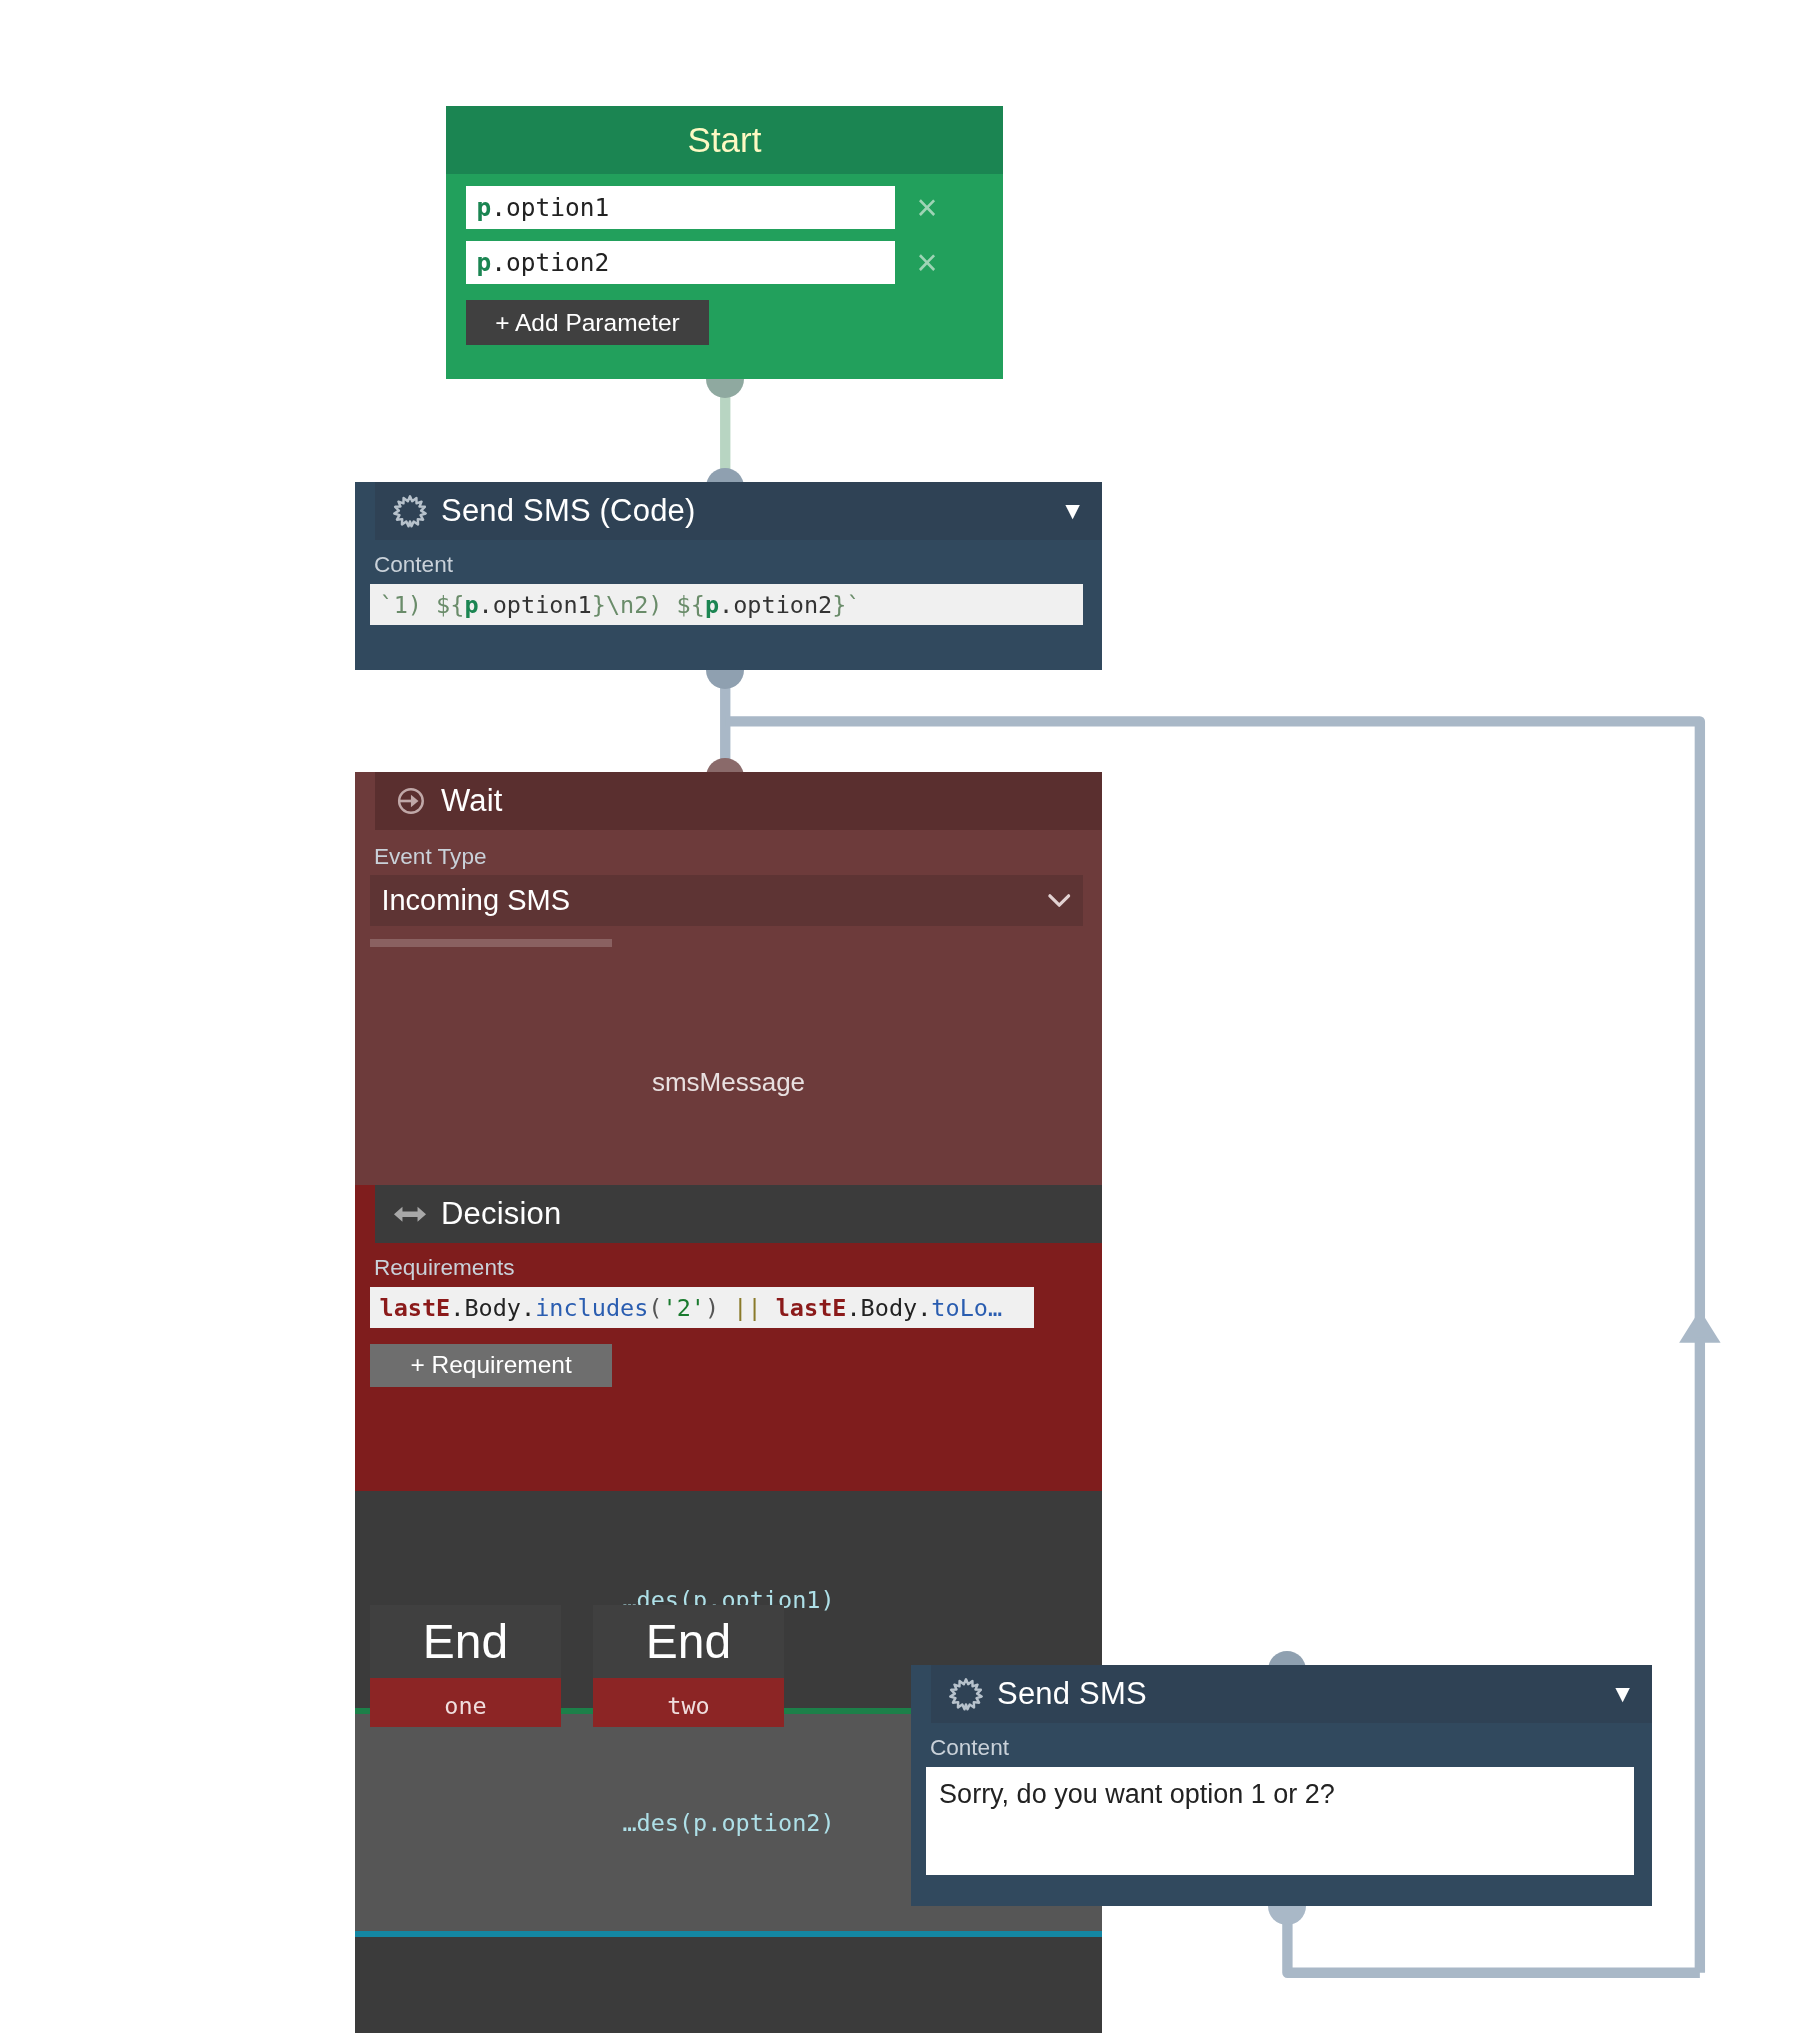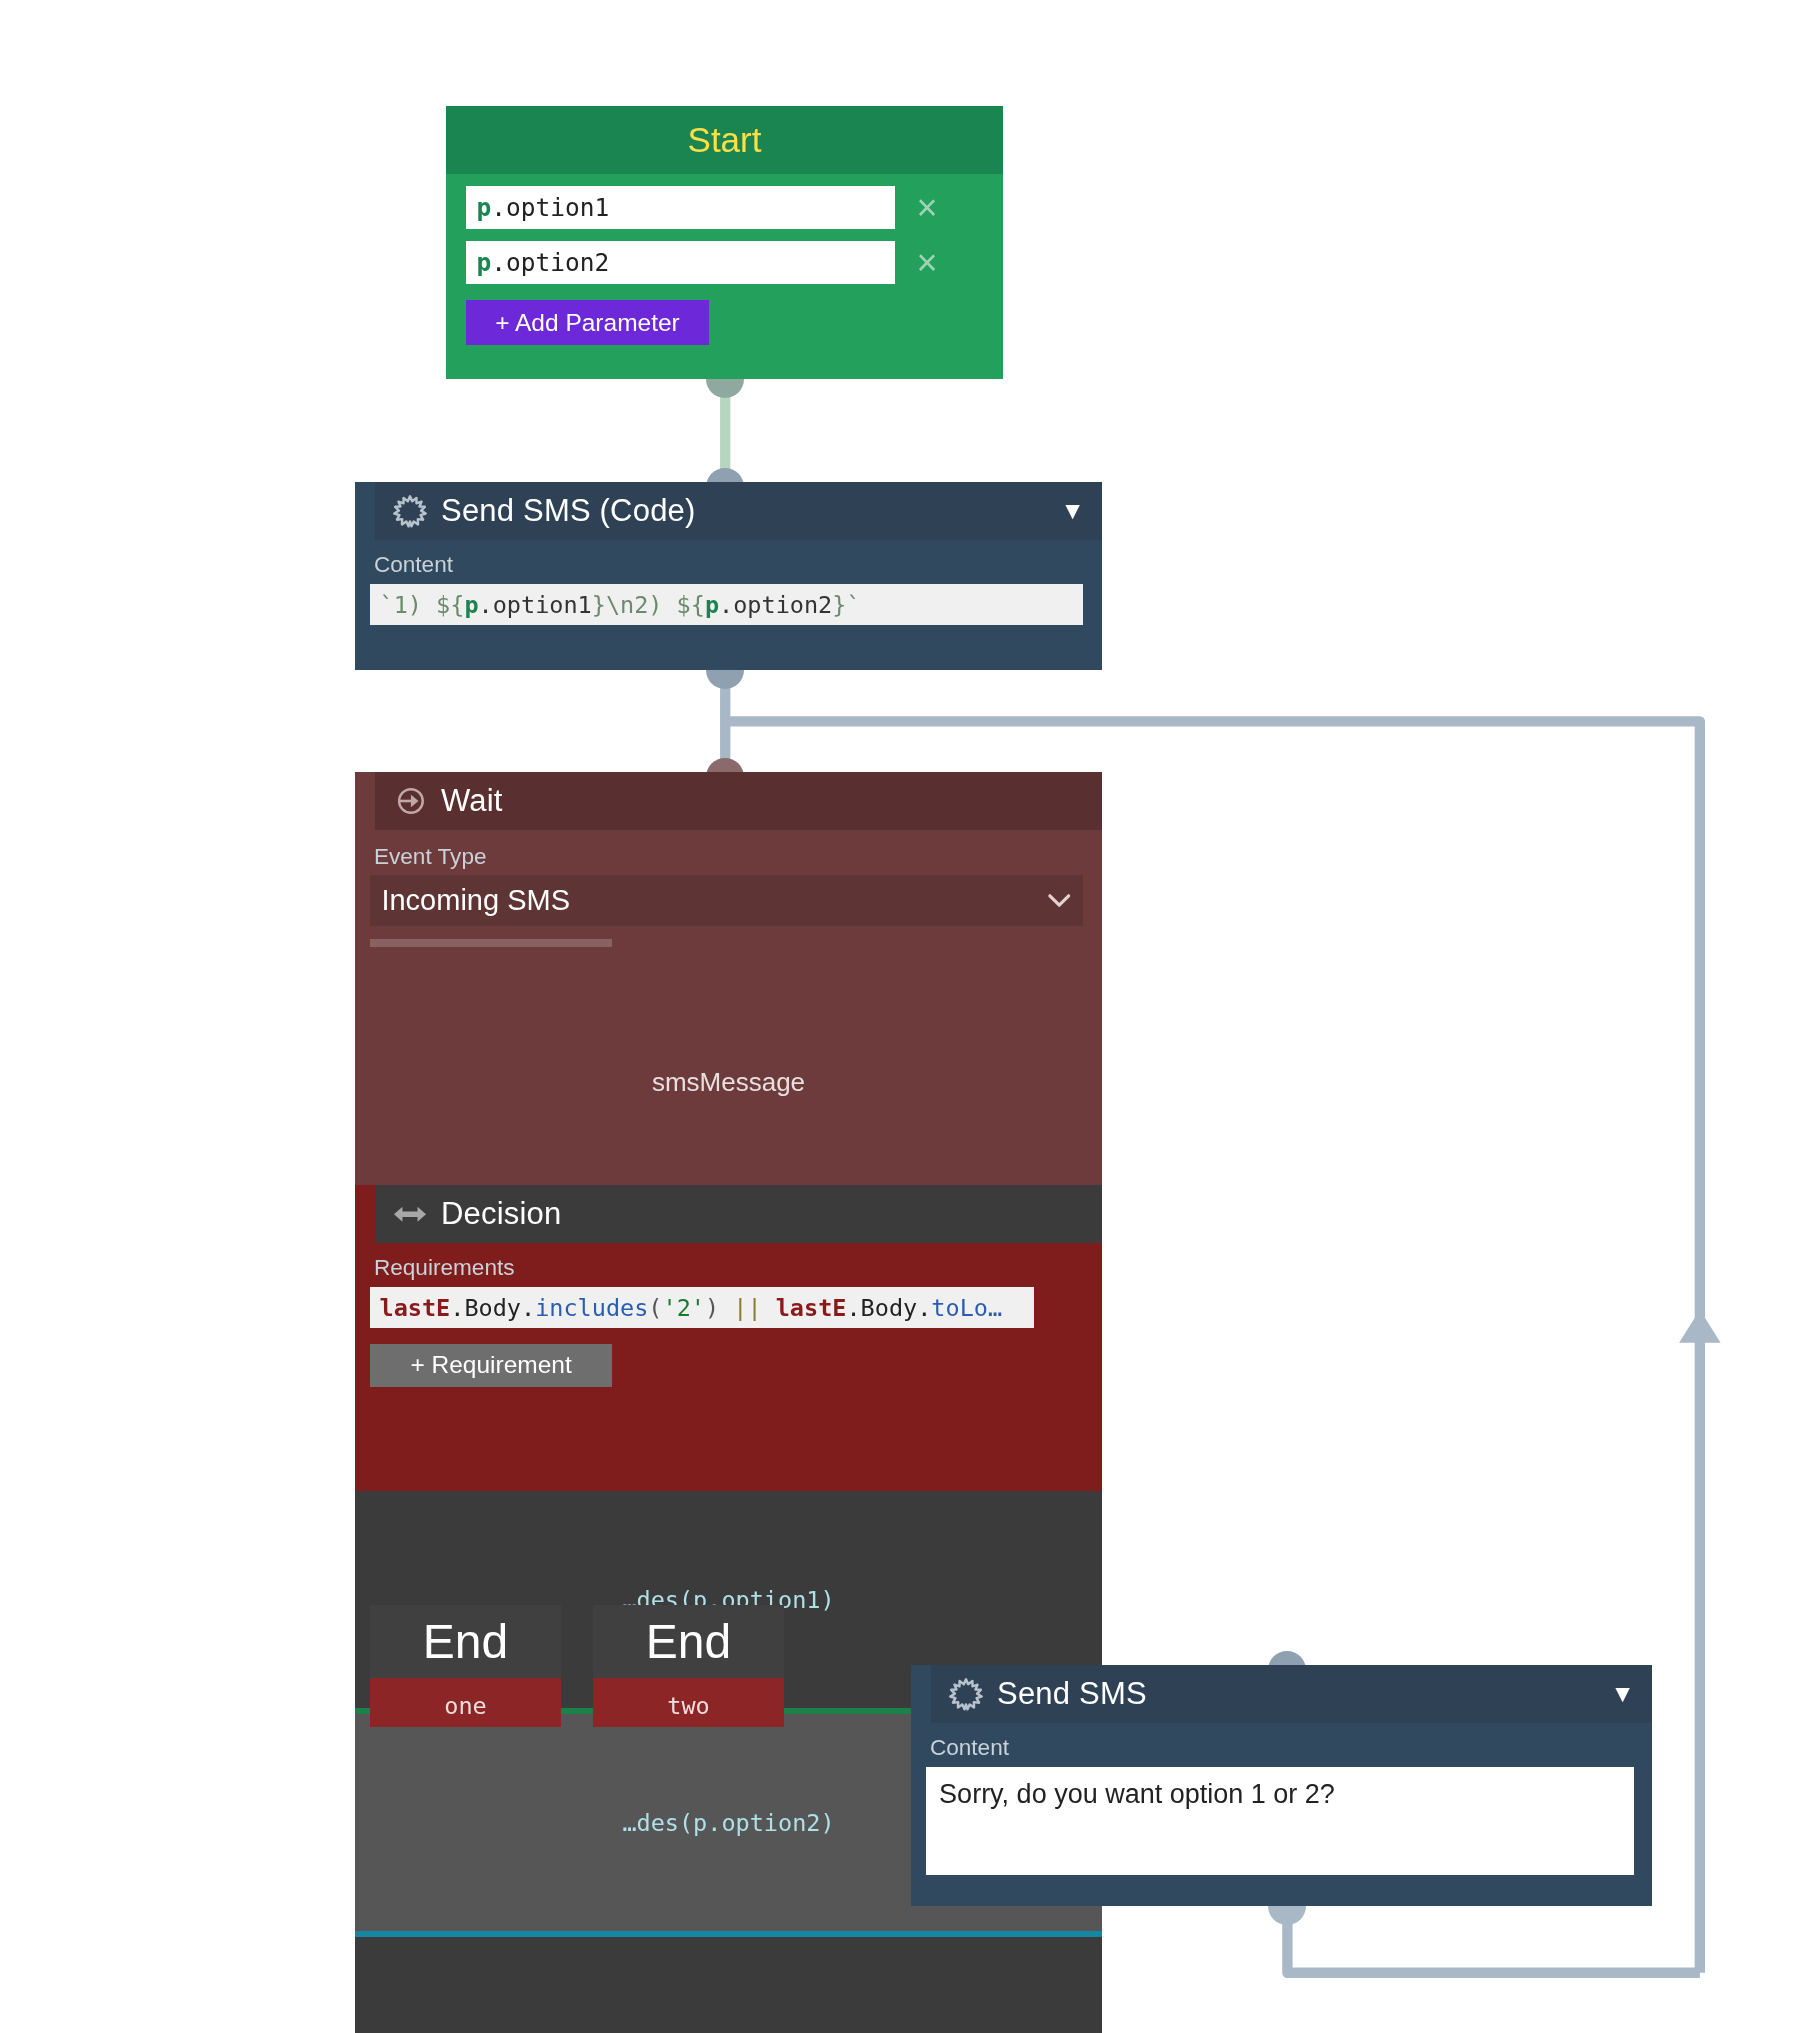--- a/index.html
+++ b/index.html
@@ -84,21 +84,21 @@
 
   
   #node-start {
     left: 446px; top: 106px;
     width: 557px; height: 273px;
     background: #22a05c;
   }
   #node-start .start-header {
     height: 68px;
     background: #1b8552;
-    color: #fde047;
+    color: #fef9c3;
     font-size: 35px;
     display: flex;
     align-items: center;
     justify-content: center;
   }
   .param-row {
     display: flex;
     align-items: center;
     padding: 0 0 0 20px;
     margin-top: 12.2px;
@@ -127,21 +127,21 @@
     line-height: 1;
     font-weight: 400;
     margin-left: 7.5px;
     cursor: pointer;
     user-select: none;
   }
   #add-param-btn {
     margin: 16px 0 0 20px;
     width: 243px;
     height: 45px;
-    background: #6d28d9;
+    background: #404040;
     color: #ffffff;
     font-size: 24.5px;
     display: flex;
     align-items: center;
     justify-content: center;
     cursor: pointer;
     user-select: none;
   }
 
   

